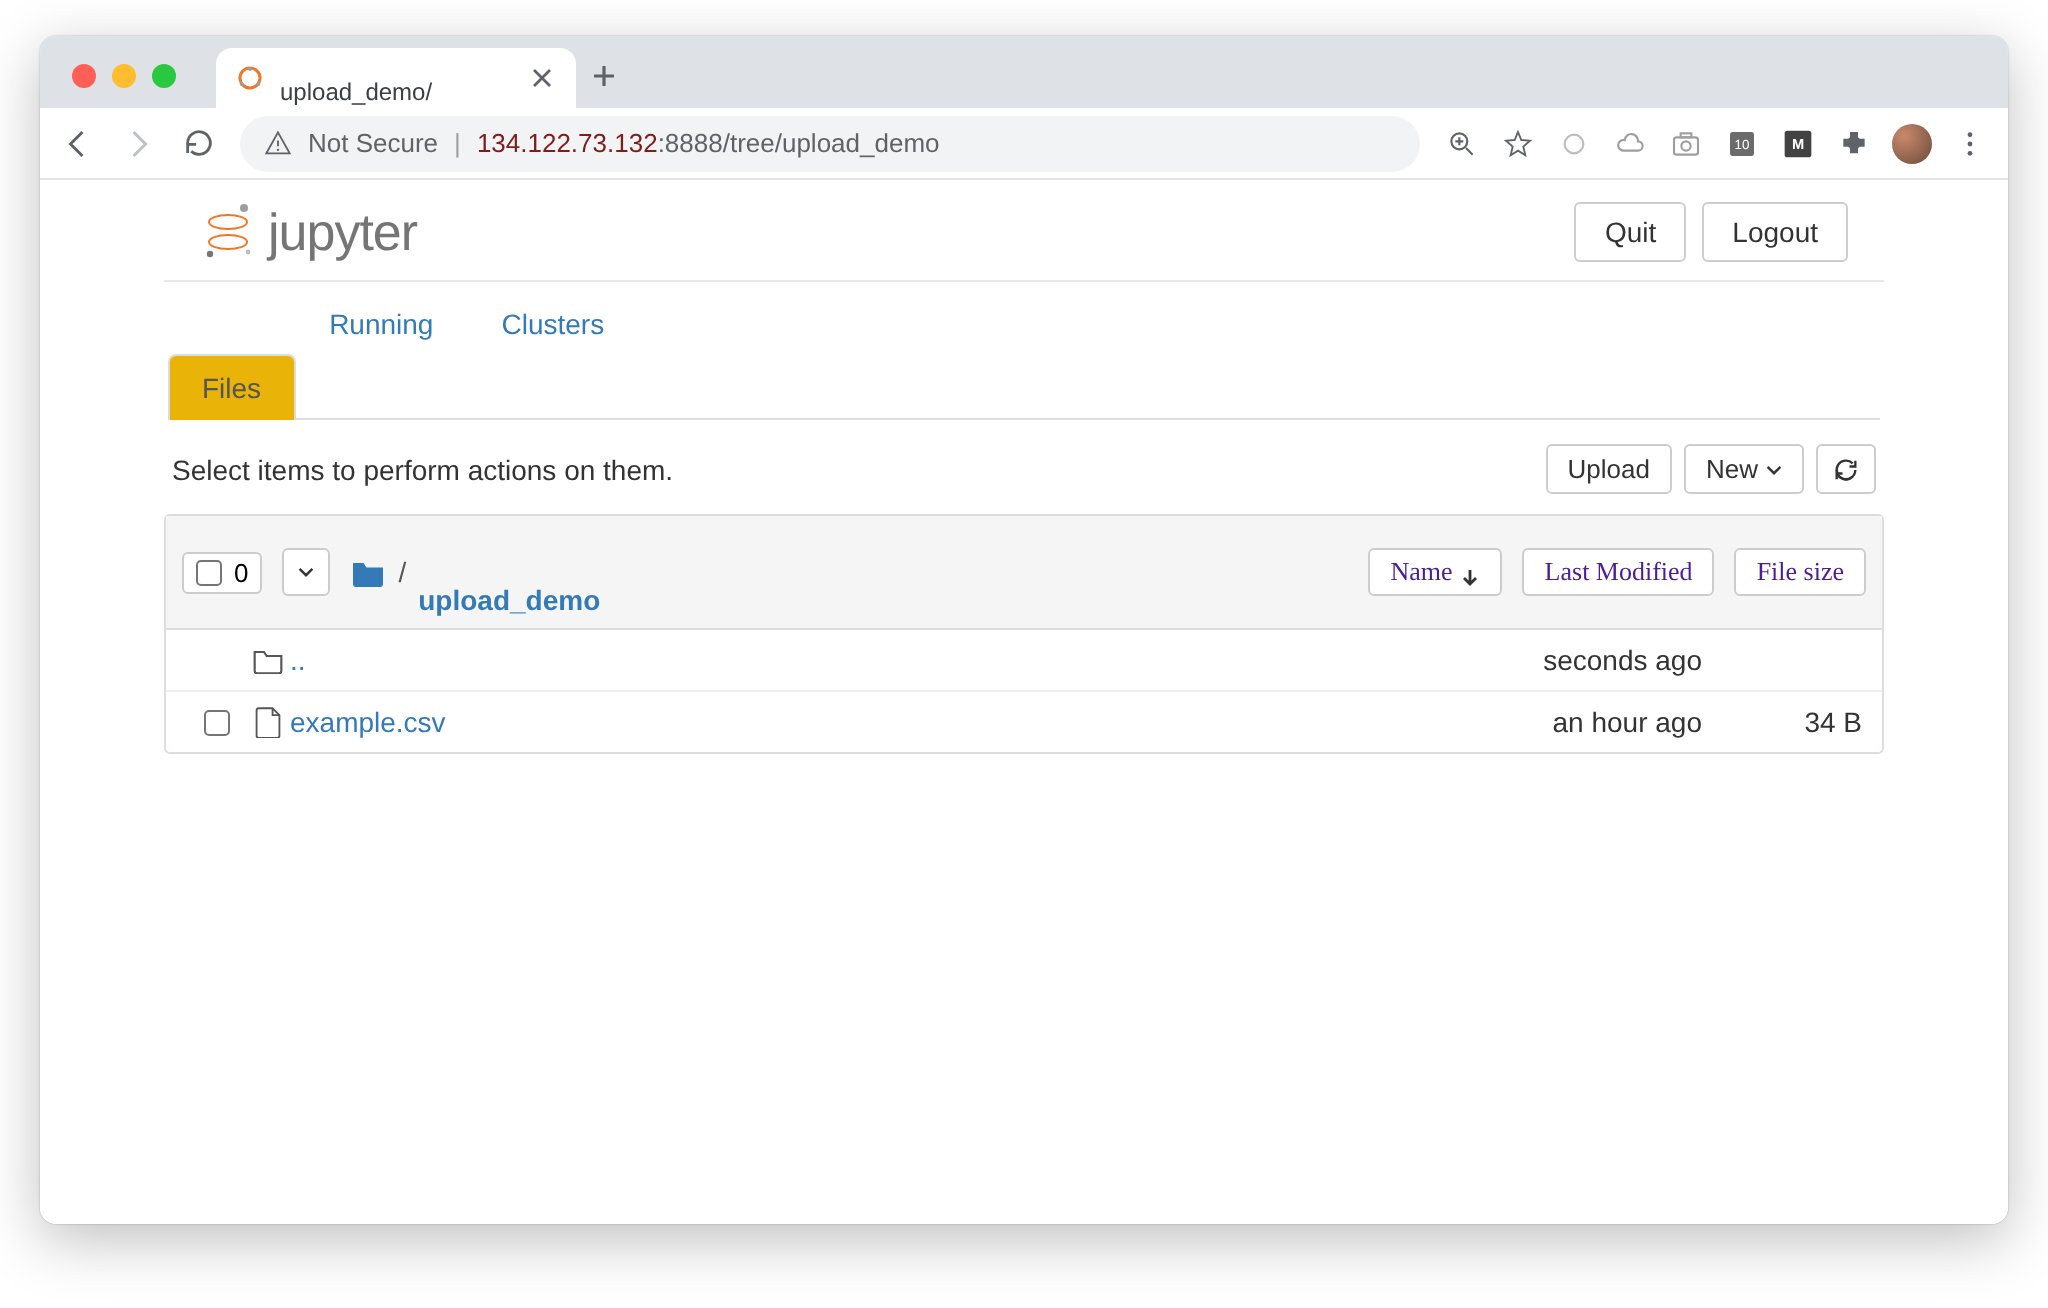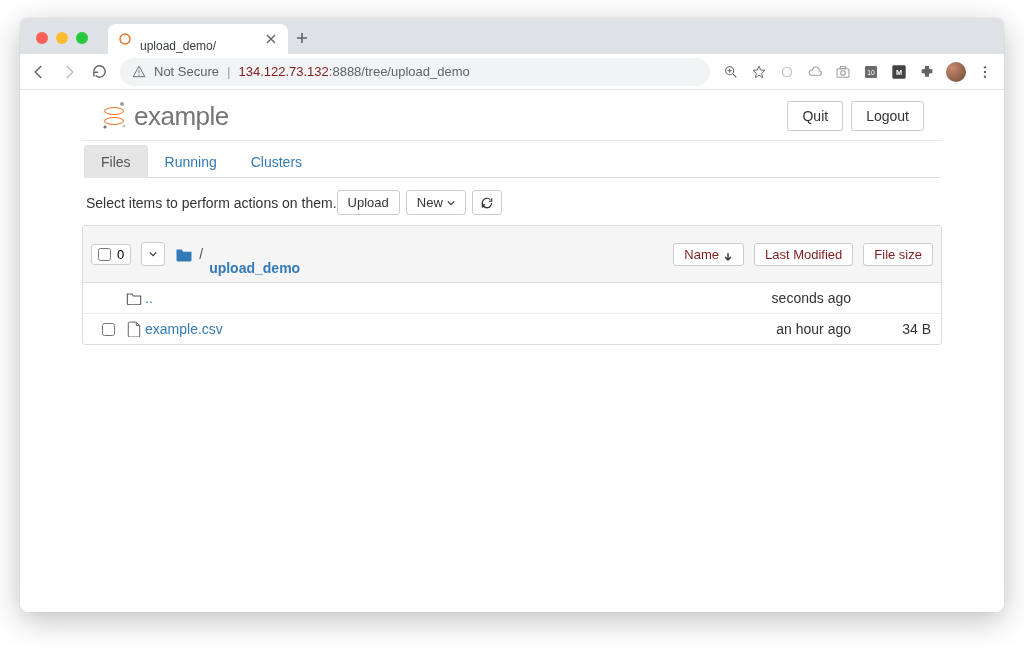--- a/index.html
+++ b/index.html
@@ -130,24 +130,26 @@
   color: #337ab7;
   cursor:pointer;
   border: 1px solid transparent;
   border-bottom: none;
   margin-bottom: -1px;
   border-radius: 4px 4px 0 0;
 }
 .jp-tab.active {
   color: #555;
   border-color: #ddd;
-  background: #e5e5e5;
+  background: #eab308;
+  margin-top: 32px;
 }
 .jp-toolbar-row {
   display:flex;
+  justify-content: space-between;
   align-items:center;
   padding: 12px 4px 10px 4px;
 }
 .jp-instr { color: #333; font-size: 14px; }
 .jp-tool-btns { display:flex; gap:6px; }
 .jp-sm-btn {
   border:1px solid #ccc;
   background:#fff;
   padding: 4px 10px;
   font-size: 13px;
@@ -191,22 +193,22 @@
 .crumb a { color:#337ab7; text-decoration:none; font-weight:600;margin-top:28px; }
 .crumb-sep { color:#555; }
 .hdr-spacer { flex:1; }
 .hdr-col-btn {
   border:1px solid #ccc;
   background:#fff;
   padding:3px 10px;
   font-size:13px;
   border-radius:3px;
   cursor:pointer;
-  color:#7f1d1d;
-  display:flex; align-items:flex-end; gap:4px;
+  color:#4c1d95;
+  display:flex; align-items:flex-end; gap:4px;font-family:Liberation Serif, serif;
 }
 .jp-row {
   display:flex;
   align-items:center;
   padding: 7px 10px;
   border-bottom: 1px solid #eee;
   font-size:14px;
 }
 .jp-row:last-child { border-bottom:none; }
 .row-cb { width: 30px; display:flex; justify-content:center; }
@@ -348,21 +350,21 @@
         <div class="jp-logo">
           <svg width="28" height="32" viewBox="0 0 28 32">
             <ellipse cx="14" cy="11" rx="10" ry="4" fill="#f37626"></ellipse>
             <ellipse cx="14" cy="11" rx="9" ry="3" fill="#fff"></ellipse>
             <ellipse cx="14" cy="21" rx="10" ry="4" fill="#f37626"></ellipse>
             <ellipse cx="14" cy="21" rx="9" ry="3" fill="#fff"></ellipse>
             <circle cx="22" cy="4" r="2" fill="#9e9e9e"></circle>
             <circle cx="5" cy="27" r="1.6" fill="#757575"></circle>
             <circle cx="24" cy="26" r="1.2" fill="#bdbdbd"></circle>
           </svg>
-          <span class="jp-logo-text">example</span>
+          <span class="jp-logo-text">jupyter</span>
         </div>
         <div class="jp-btns">
           <button class="jp-btn">Quit</button>
           <button class="jp-btn">Logout</button>
         </div>
       </div>
 
       <div class="jp-tabs">
         <div class="jp-tab active">Files</div>
         <div class="jp-tab">Running</div>

